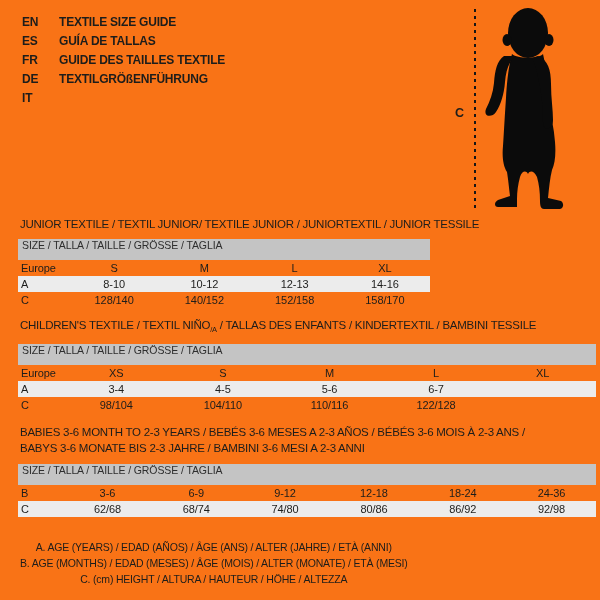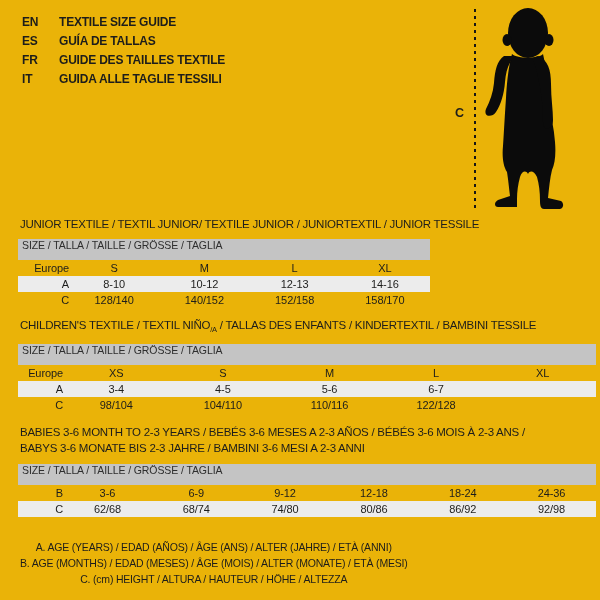--- a/index.html
+++ b/index.html
@@ -1,17 +1,17 @@
 <!DOCTYPE html>
 <html><head>
 <meta charset="utf-8">
 <style>
   html,body{margin:0;padding:0;background:#fff;}
   .page{
-    position:relative;width:600px;height:600px;background:#eab308;overflow:hidden;
+    position:relative;width:600px;height:600px;background:#f97316;overflow:hidden;
     font-family:"Liberation Sans","DejaVu Sans",sans-serif;color:#1d1d1b;
   }
   
   .lang{position:absolute;left:22px;top:13px;}
   .lang-row{display:grid;grid-template-columns:37px auto;height:19px;line-height:19px;
     font-size:12px;font-weight:bold;letter-spacing:-0.2px;}
   
   .measure-line{position:absolute;left:474px;top:9px;width:2px;height:199px;
     background:repeating-linear-gradient(to bottom,#161616 0 3px,transparent 3px 7px);}
   .fig-label{position:absolute;left:455px;top:106px;font-size:12.5px;font-weight:600;}
@@ -28,21 +28,21 @@
   .t1{left:18px;top:239px;width:412px;}
   .t2{left:18px;top:344px;width:578px;}
   .t3{left:18px;top:464px;width:578px;}
   .bar{height:21px;line-height:13px;background:#c4c4c4;color:#2e2e2e;
     font-size:10.5px;padding-left:4px;letter-spacing:-0.1px;}
   .row{display:grid;height:16px;line-height:16px;font-size:11px;letter-spacing:-0.1px;}
   .t1 .row{grid-template-columns:51px repeat(4,1fr);}
   .t2 .row{grid-template-columns:45px repeat(5,1fr);}
   .t3 .row{grid-template-columns:45px repeat(6,1fr);}
   .rows .row:nth-child(even){background:#ececec;}
-  .lbl{text-align:right;padding-left:3px;}
+  .lbl{text-align:left;padding-left:3px;}
   .val{text-align:center;}
   
   .footnotes{position:absolute;left:20px;top:539px;font-size:10.5px;font-weight:normal;
     line-height:16px;letter-spacing:-0.2px;white-space:nowrap;text-align:center;}
 </style>
 </head>
 <body>
 
 <div class="page">
 
@@ -53,22 +53,25 @@
     </div>
     <div class="lang-row">
       <span>ES</span>
       <span>GUÍA DE TALLAS</span>
     </div>
     <div class="lang-row">
       <span>FR</span>
       <span>GUIDE DES TAILLES TEXTILE</span>
     </div>
     <div class="lang-row">
+      <span>DE</span>
+      <span>TEXTILGRÖßENFÜHRUNG</span>
+    </div>
+    <div class="lang-row">
       <span>IT</span>
-      <span>GUIDA ALLE TAGLIE TESSILI</span>
     </div>
   </div>
 
   <div class="measure-line"></div>
   <div class="fig-label">C</div>
   <svg class="baby-svg" viewBox="0 0 90 205" aria-hidden="true">
     <g fill="#0b0b0b">
       <ellipse cx="46" cy="27" rx="20" ry="25"></ellipse>
       <ellipse cx="25" cy="34" rx="4.5" ry="6"></ellipse>
       <ellipse cx="67" cy="34" rx="4.5" ry="6"></ellipse>

